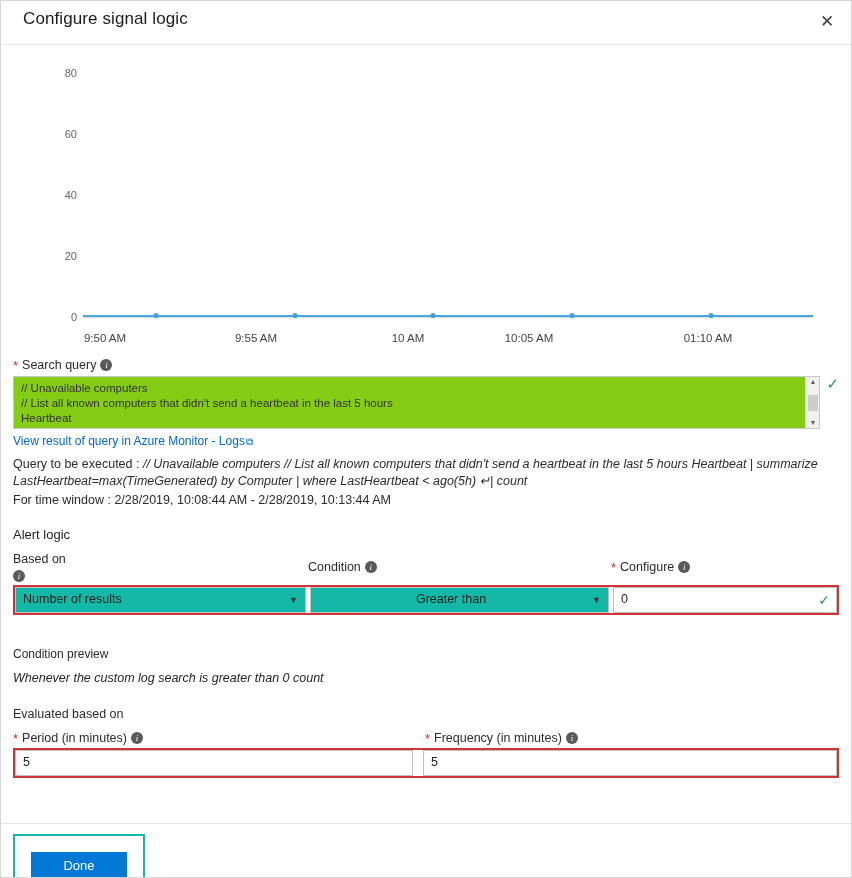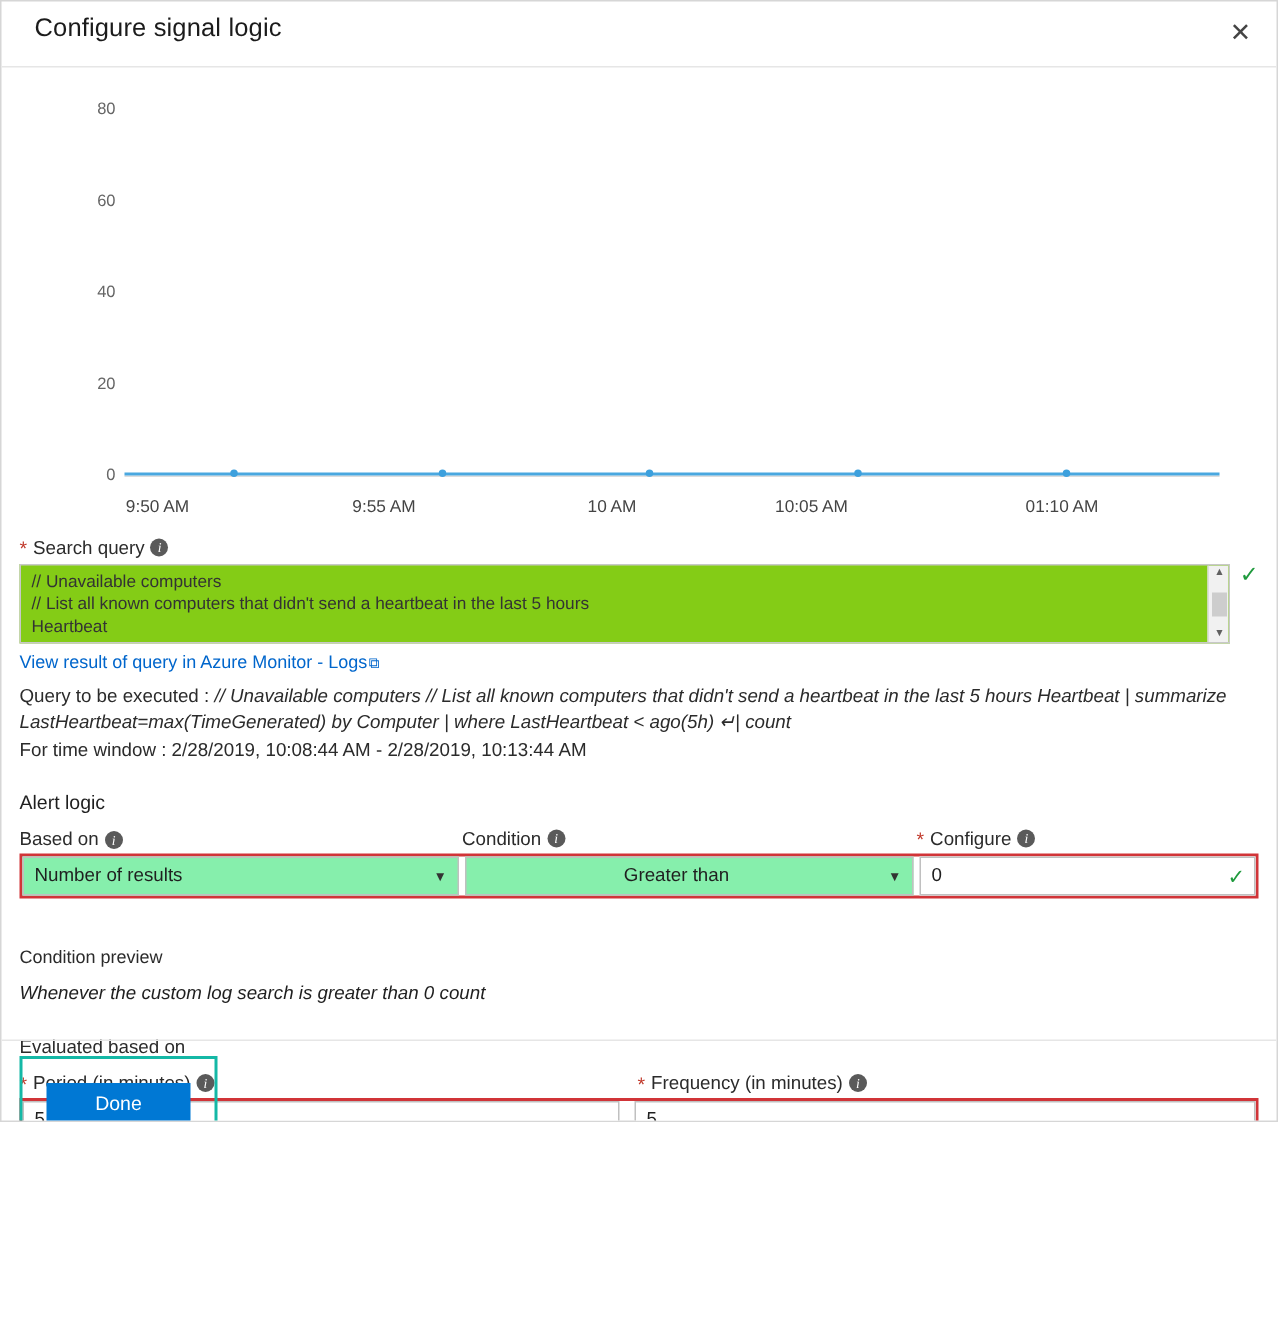--- a/index.html
+++ b/index.html
@@ -4,21 +4,21 @@
 <style>
   * { box-sizing: border-box; }
   html, body {
     margin: 0; padding: 0;
     background: #ffffff;
     font-family: "Liberation Sans", sans-serif;
   }
   #page {
     position: relative;
     width: 852px;
-    height: 748px;
+    height: 878px;
     background: #ffffff;
     border: 1px solid #d6d6d6;
     overflow: hidden;
   }
   
   .header {
     position: relative;
     height: 36px;
     padding: 8px 16px 0 22px;
   }
@@ -187,34 +187,34 @@
   .alert-logic {
     position: relative;
     margin: 0 12px;
   }
   .labels-row {
     display: flex;
     font-size: 12.5px;
     color: #2b2b2b;
     margin-bottom: 3px;
   }
-  .lbl-basedon { width: 295px; display: flex; align-items: flex-end; gap: 4px;}
+  .lbl-basedon { width: 295px; display: flex; align-items: flex-start; gap: 4px; flex-direction: column;}
   .lbl-condition { width: 303px; display: flex; align-items: center; gap: 4px;}
   .lbl-threshold { flex: 1; display: flex; align-items: center; gap: 4px;}
   .inputs-row {
     display: flex;
     gap: 4px;
     border: 2px solid #d13438;
     padding: 0;
   }
   .select-ctl {
     position: relative;
     height: 26px;
     border: 1px solid #c0c0c0;
-    background: #86efac;
+    background: #14b8a6;
     font-size: 12.5px;
     color: #1f1f1f;
     padding: 4px 24px 4px 7px;
     cursor: pointer;
     overflow: hidden;
     white-space: nowrap;
   }
   .sel-basedon { width: 291px; }
   .sel-condition { width: 299px; text-align: center; }
   .caret {
@@ -331,21 +331,21 @@
       <div class="series-dot" style="left:10%;"></div>
       <div class="series-dot" style="left:29%;"></div>
       <div class="series-dot" style="left:48%;"></div>
       <div class="series-dot" style="left:67%;"></div>
       <div class="series-dot" style="left:86%;"></div>
     </div>
 
     <div class="x-tick" style="left:84px;">9:50 AM</div>
     <div class="x-tick" style="left:235px;">9:55 AM</div>
     <div class="x-tick" style="left:387px;">10 AM</div>
-    <div class="x-tick" style="left:520px;">10:05 AM</div>
+    <div class="x-tick" style="left:508px;">10:05 AM</div>
     <div class="x-tick" style="left:687px;">01:10 AM</div>
   </div>
 
   <div style="margin:0 12px 4px 12px;" class="field-label">
     <span class="req-star">*</span>
     <span>Search query</span>
     <span class="info-icon">i</span>
   </div>
 
   <div class="query-row">

